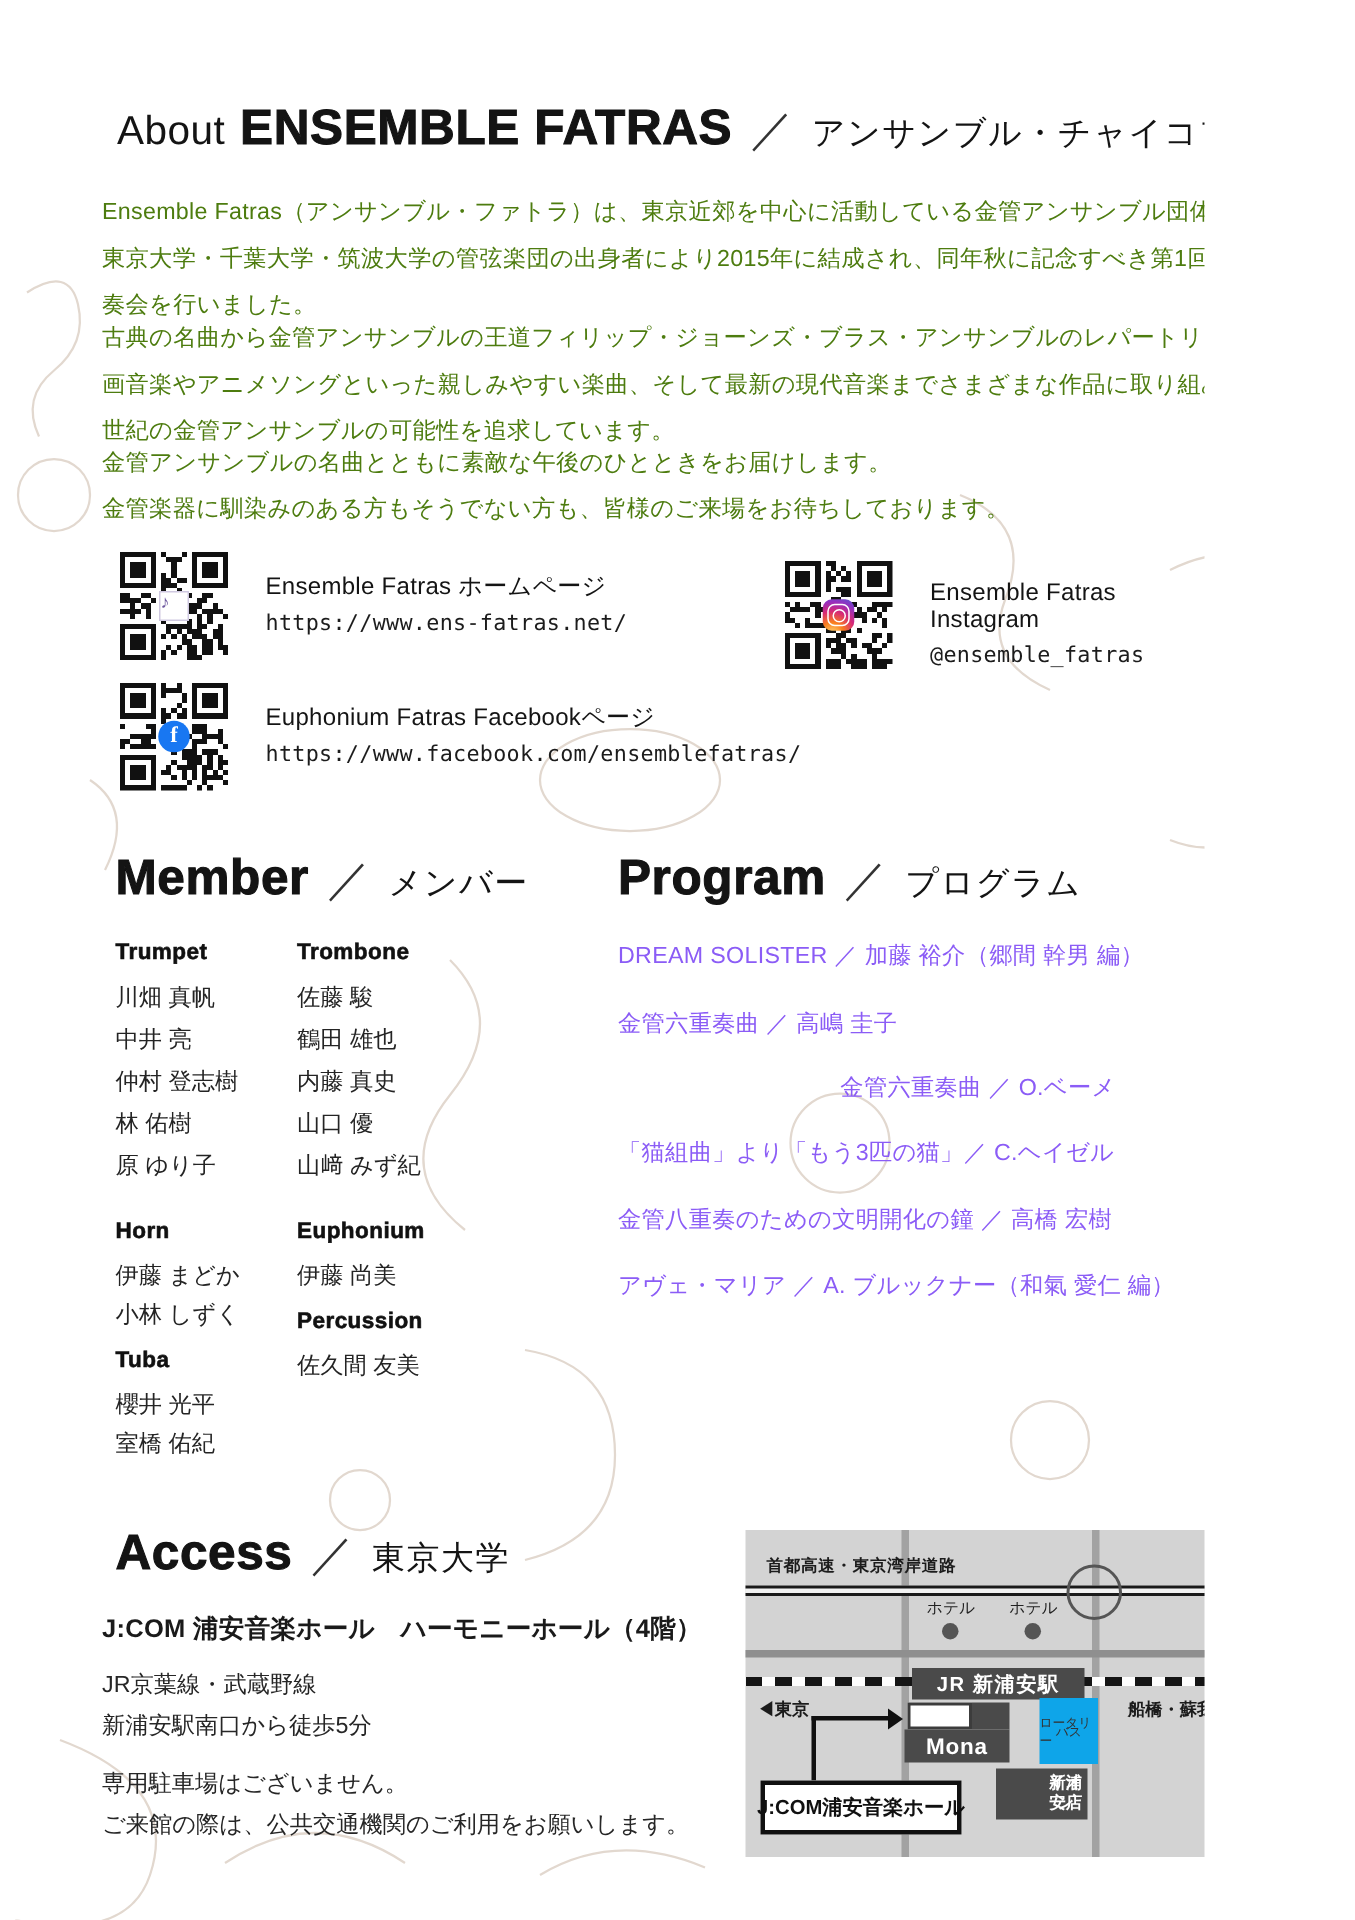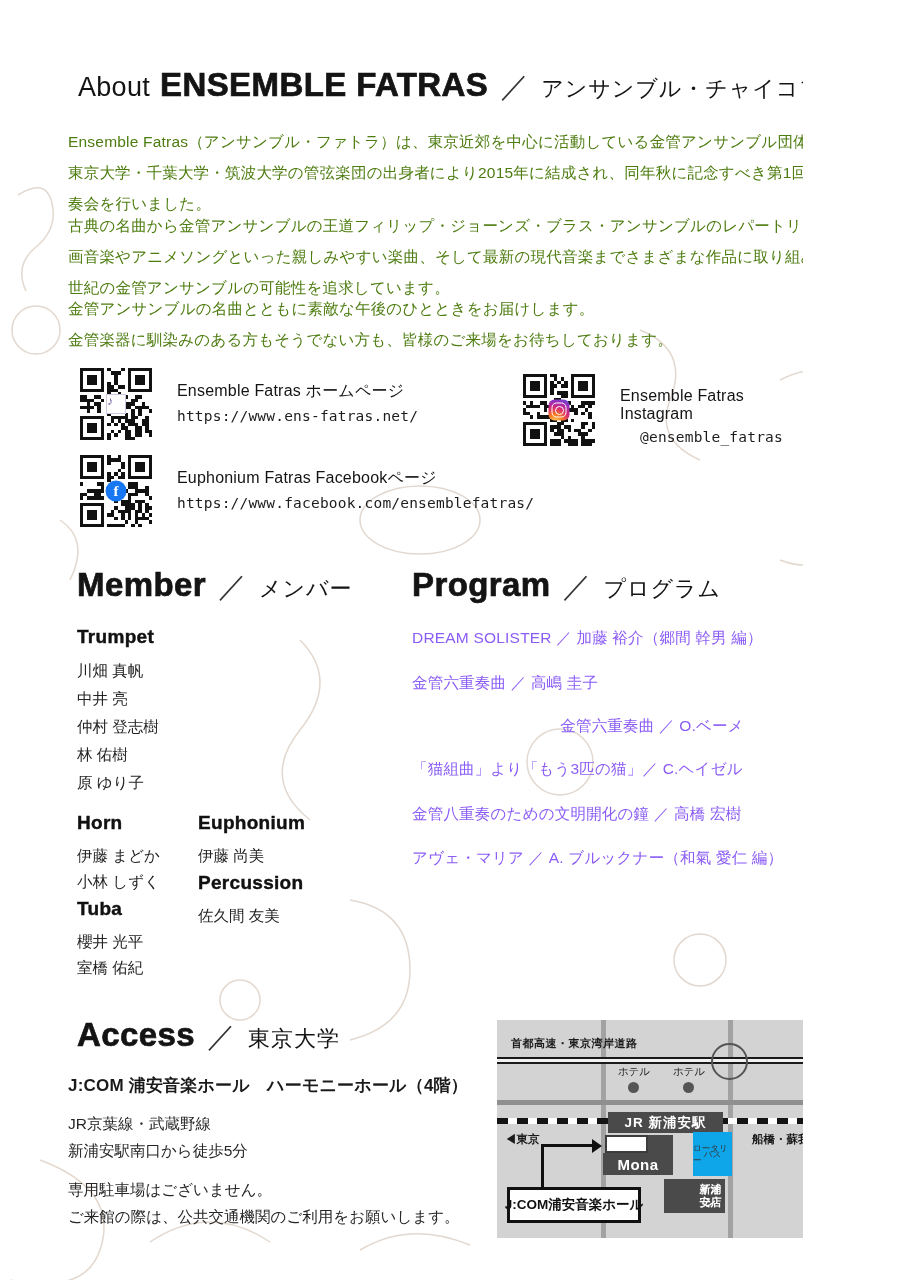--- a/index.html
+++ b/index.html
@@ -23,25 +23,25 @@
   .qr-wrap{position:relative;width:72px;height:72px;flex:0 0 auto;}
   .qr{width:72px;height:72px;}
   .qr-center{position:absolute;left:50%;top:50%;transform:translate(-50%,-50%);display:flex;align-items:center;justify-content:center;}
   .icon-home{width:18px;height:18px;background:#fff;border:1px solid #cfc8e0;color:#6f5aa0;font-size:12px;font-weight:700;line-height:1;}
   .icon-ig{width:21px;height:21px;border-radius:6px;background:radial-gradient(circle at 30% 110%,#feda75 0%,#fa7e1e 28%,#d62976 55%,#962fbf 78%,#4f5bd5 100%);position:relative;}
   .icon-ig::before{content:"";position:absolute;inset:3px;border:1.6px solid #fff;border-radius:5px;}
   .icon-ig::after{content:"";position:absolute;left:50%;top:50%;width:7px;height:7px;border:1.6px solid #fff;border-radius:50%;transform:translate(-50%,-50%);}
   .icon-fb{width:21px;height:21px;border-radius:50%;background:#1877f2;color:#fff;font-size:15px;font-weight:700;line-height:1;display:flex;align-items:center;justify-content:center;font-family:"Liberation Serif",serif;}
   .link-label{margin-top:13px;}
   .link-title{font-size:16px;font-weight:500;color:#141414;letter-spacing:.2px;}
-  .link-url{margin-top:6px;font-size:14.5px;font-family:"DejaVu Sans Mono",monospace;color:#1c1c1c;letter-spacing:.2px;text-align:center;}
+  .link-url{margin-top:6px;font-size:14.5px;font-family:"DejaVu Sans Mono",monospace;color:#1c1c1c;letter-spacing:.2px;}
 
   
   .member-sec{position:absolute;white-space:nowrap;}
-  .member-sec h3{margin:0 0 9px 0;font-size:19px;font-weight:900;letter-spacing:.3px;color:#111;-webkit-text-stroke:.4px #111;}
+  .member-sec h3{margin:0 0 9px 0;font-size:15px;font-weight:900;letter-spacing:.3px;color:#111;-webkit-text-stroke:.4px #111;}
   .member-name{font-size:15.5px;line-height:28px;color:#242424;}
   .member-sm .member-name{line-height:26px;}
 
   
   .prog-item{position:absolute;left:412px;width:480px;font-size:15.5px;line-height:22px;color:#8b5cf6;white-space:pre-line;letter-spacing:.2px;}
 
   
   .access-venue{position:absolute;left:68px;font-size:17px;font-weight:700;color:#1a1a1a;letter-spacing:.2px;white-space:nowrap;}
   .access-lines{position:absolute;left:68px;font-size:15.5px;line-height:27px;color:#262626;white-space:pre-line;}
 
@@ -528,20 +528,28 @@
     <h3>Horn</h3>
     <div class="member-name">伊藤 まどか</div>
     <div class="member-name">小林 しずく</div>
   </div>
   <div class="member-sec member-sm" style="left:77px;top:898px;">
     <h3>Tuba</h3>
     <div class="member-name">櫻井 光平</div>
     <div class="member-name">室橋 佑紀</div>
   </div>
 
+  <div class="member-sec" style="left:198px;top:626px;">
+    <h3>Trombone</h3>
+    <div class="member-name">佐藤 駿</div>
+    <div class="member-name">鶴田 雄也</div>
+    <div class="member-name">内藤 真史</div>
+    <div class="member-name">山口 優</div>
+    <div class="member-name">山﨑 みず紀</div>
+  </div>
   <div class="member-sec member-sm" style="left:198px;top:812px;">
     <h3>Euphonium</h3>
     <div class="member-name">伊藤 尚美</div>
   </div>
   <div class="member-sec member-sm" style="left:198px;top:872px;">
     <h3>Percussion</h3>
     <div class="member-name">佐久間 友美</div>
   </div>
 
   <div class="sec-head" style="left:412px;top:566px;">

